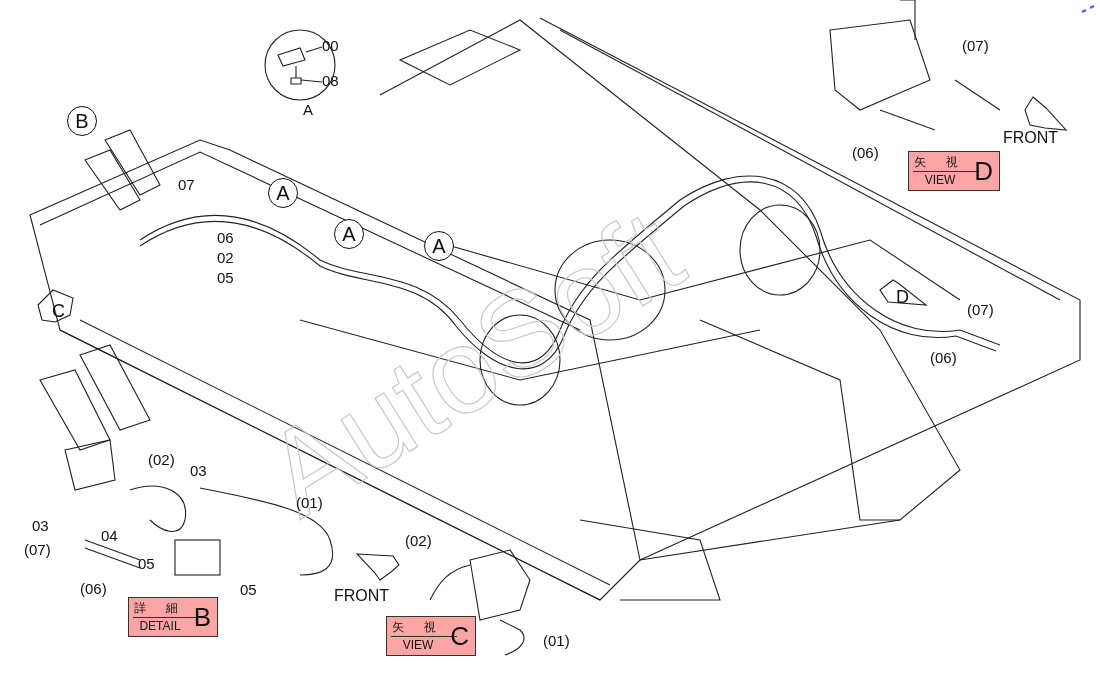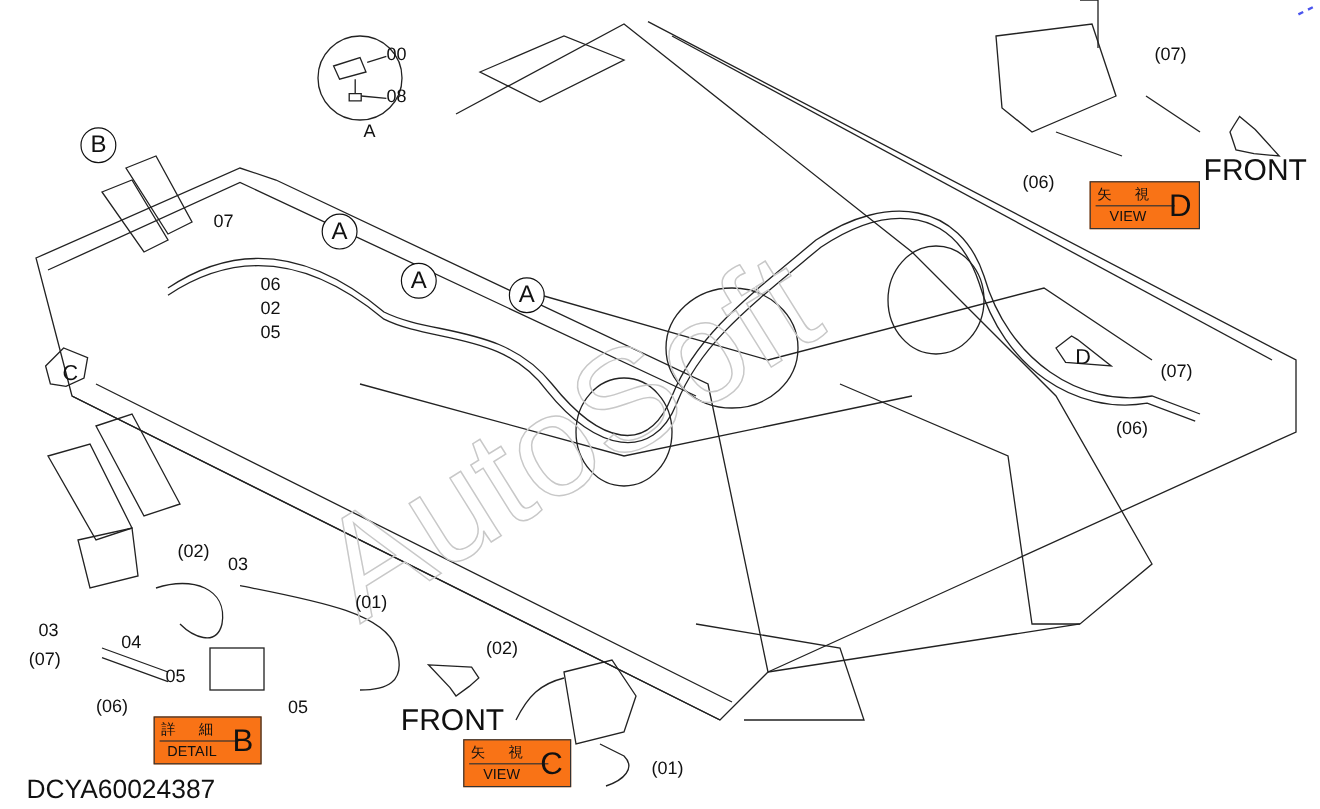--- a/index.html
+++ b/index.html
@@ -1,22 +1,22 @@
 <!DOCTYPE html>
 <html><head>
 <meta charset="utf-8">
 <style>
   html, body { margin:0; padding:0; background:#ffffff; }
   #canvas { position:relative; width:1100px; height:674px; overflow:hidden; background:#fff;
     font-family:"Liberation Sans", sans-serif; color:#111; }
   svg.art { position:absolute; left:0; top:0; }
   .lbl { position:absolute; font-size:15px; line-height:1; color:#111; white-space:nowrap; }
-  .lbl.big { font-size:25px; }
+  .lbl.big { font-size:16px; }
   .code { position:absolute; left:22px; top:645px; font-size:22px; }
-  .vbox { position:absolute; border:1px solid #333; background:#f97316; }
+  .vbox { position:absolute; border:1px solid #333; background:#fca5a5; }
   .vbox .jp { position:absolute; left:0; top:2px; font-size:12px; text-align:center; width:62px; letter-spacing:8px; }
   .vbox .en { position:absolute; left:0; top:21px; font-size:12px; text-align:center; width:62px; }
   .vbox .rule { position:absolute; left:4px; top:19px; width:66px; border-top:1px solid #333; }
   .vbox .letter { position:absolute; right:6px; top:4px; font-size:26px; }
   .bubble { position:absolute; width:28px; height:28px; border:1.5px solid #111; border-radius:50%;
     background:#fff; font-size:20px; text-align:center; line-height:28px; }
 </style>
 </head>
 <body>
 
@@ -128,14 +128,13 @@
   <div class="lbl" style="left:405px;top:533px;">(02)</div>
   <div class="lbl" style="left:543px;top:633px;">(01)</div>
   <div class="lbl big" style="left:334px;top:588px;">FRONT</div>
   <div class="vbox" style="left:386px;top:616px;width:88px;height:38px;">
     <div class="jp">矢 視</div>
     <div class="rule"></div>
     <div class="en">VIEW</div>
     <div class="letter">C</div>
   </div>
 
-  <div class="code">DCYA60024387</div>
 </div>
 
 </body></html>

